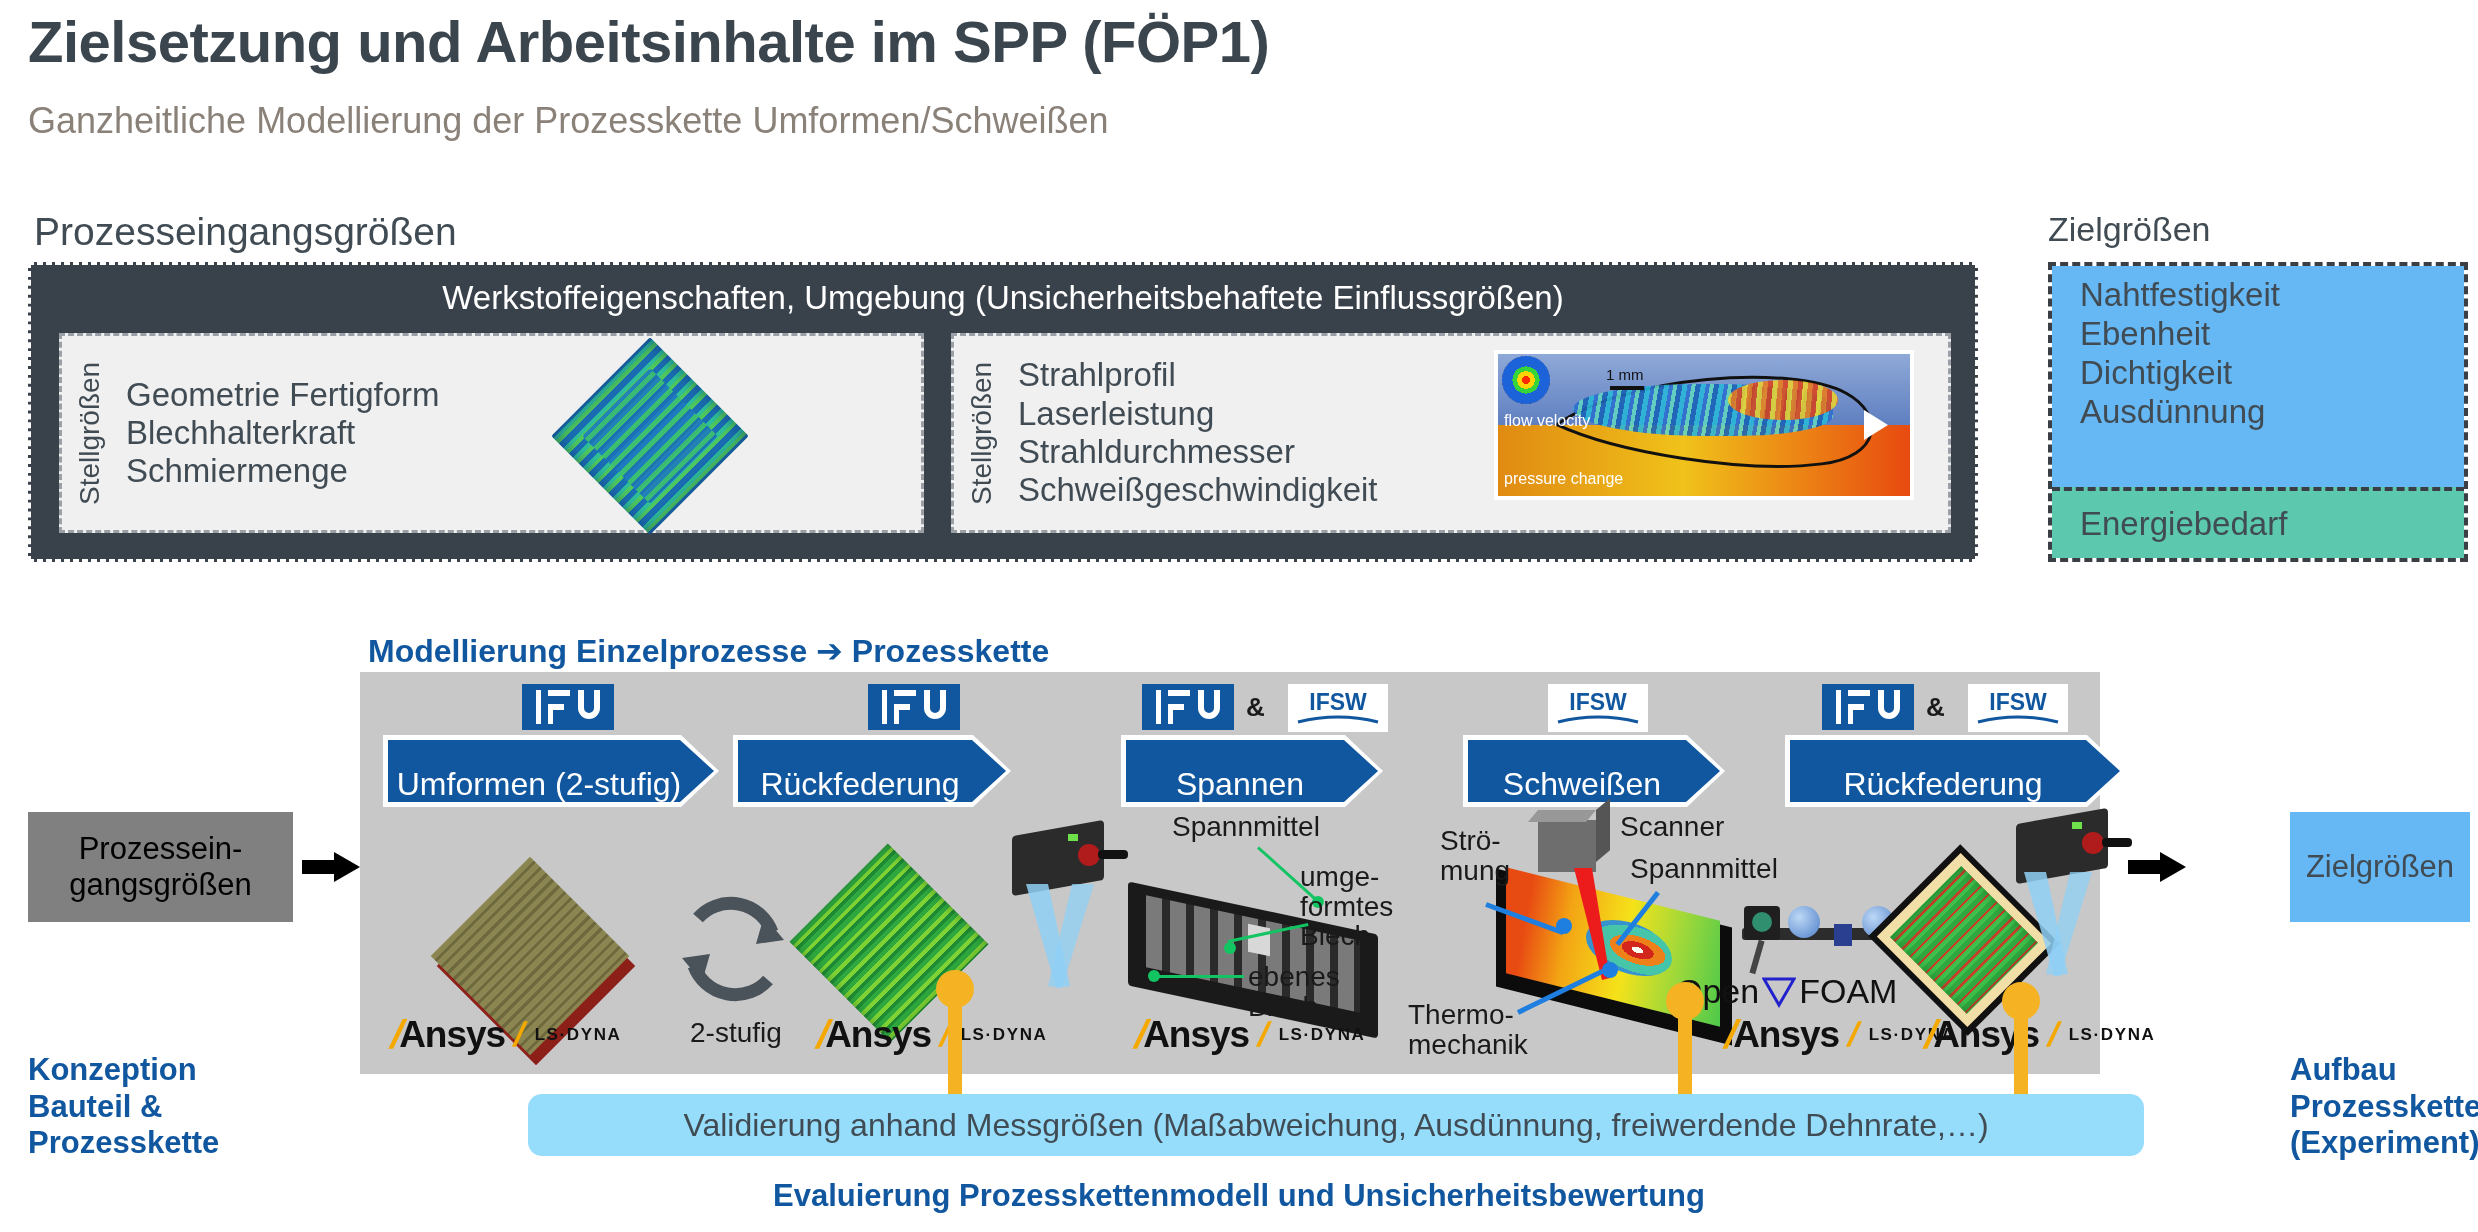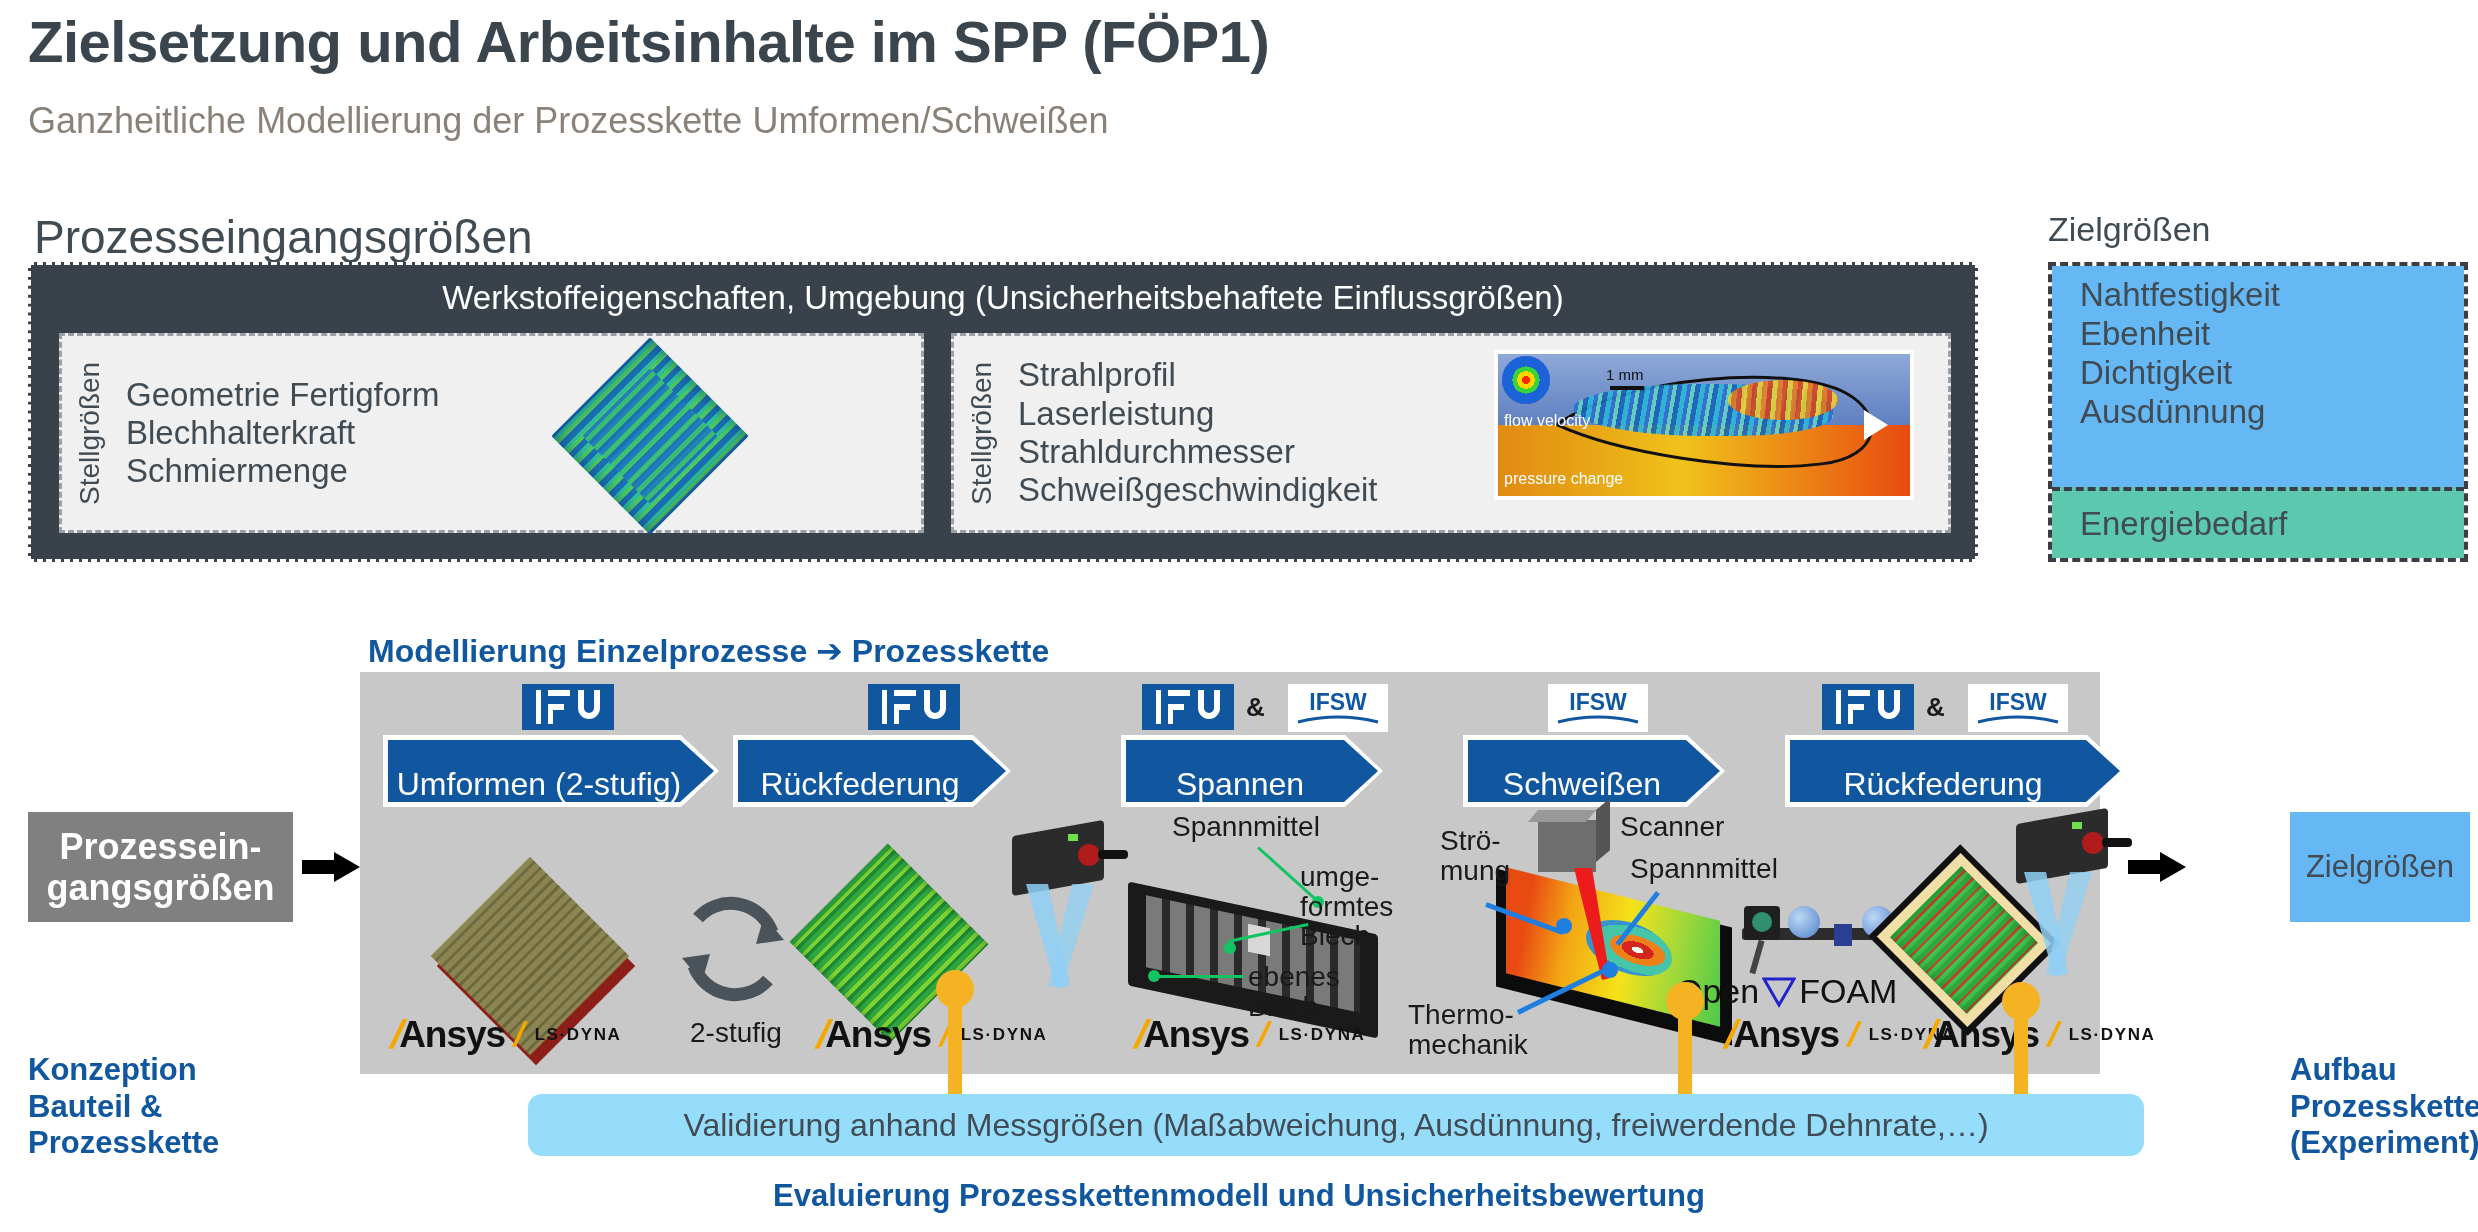--- a/index.html
+++ b/index.html
@@ -5,21 +5,21 @@
   html,body{margin:0;padding:0;background:#ffffff;}
   body{width:2478px;height:1232px;position:relative;overflow:hidden;
        font-family:"Liberation Sans","DejaVu Sans",sans-serif;color:#404b53;}
 
   .abs{position:absolute;}
 
   
   #title{left:28px;top:8px;font-size:58px;font-weight:bold;color:#3b454e;letter-spacing:-0.5px;white-space:nowrap;}
   #subtitle{left:28px;top:100px;font-size:36px;color:#8a8179;white-space:nowrap;}
 
-  #lbl-pe{left:34px;top:210px;font-size:46px;color:#404b53;}
+  #lbl-pe{left:34px;top:210px;font-size:39px;color:#404b53;}
   #lbl-zg{left:2048px;top:210px;font-size:34px;color:#404b53;}
 
   
   #darkpanel{left:28px;top:262px;width:1950px;height:300px;background:#39424b;
              border:3px dashed #ffffff;box-sizing:border-box;}
   #wkst{position:absolute;left:0;right:0;top:14px;text-align:center;
         font-size:33px;color:#ffffff;}
 
   .stellbox{position:absolute;background:#f0f0f0;border:3px dashed #9aa0a6;
             box-sizing:border-box;display:flex;align-items:stretch;}
@@ -61,21 +61,21 @@
       clip-path:polygon(0 0, calc(100% - 34px) 0, 100% 50%, calc(100% - 34px) 100%, 0 100%);}
   .stage-arrow .outline{position:absolute;left:-5px;top:-5px;right:-5px;bottom:-5px;background:#ffffff;
       -webkit-clip-path:polygon(0 0, calc(100% - 38px) 0, 100% 50%, calc(100% - 38px) 100%, 0 100%);
       clip-path:polygon(0 0, calc(100% - 38px) 0, 100% 50%, calc(100% - 38px) 100%, 0 100%);}
   .stage-arrow .txt{position:absolute;inset:0;display:flex;align-items:center;
       justify-content:center;color:#ffffff;font-size:32px;white-space:nowrap;padding-right:24px;margin-top:26px;}
 
   
   #peg-box{left:28px;top:812px;width:265px;height:110px;background:#808080;
            display:flex;align-items:center;justify-content:center;text-align:center;}
-  #peg-box span{color:#ffffff;font-size:36px;line-height:1.15;font-weight:bold;}
+  #peg-box span{color:#000000;font-size:31px;line-height:1.15;}
   #zg-box2{left:2290px;top:812px;width:180px;height:110px;background:#66b8f5;
            display:flex;align-items:center;justify-content:center;}
   #zg-box2 span{color:#404b53;font-size:31px;}
 
   .blackarrow{position:absolute;height:30px;}
   .blackarrow .bar{position:absolute;left:0;top:8px;height:14px;background:#000;}
   .blackarrow .head{position:absolute;top:0;width:0;height:0;
       border-top:15px solid transparent;border-bottom:15px solid transparent;
       border-left:26px solid #000;}
 

